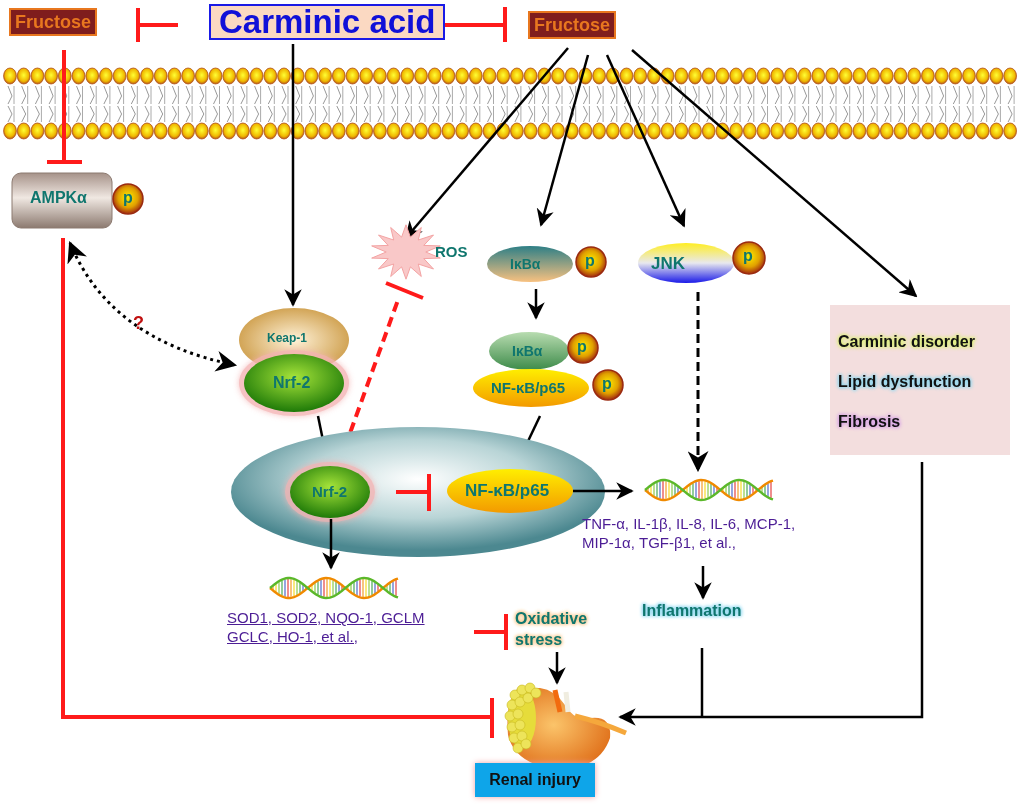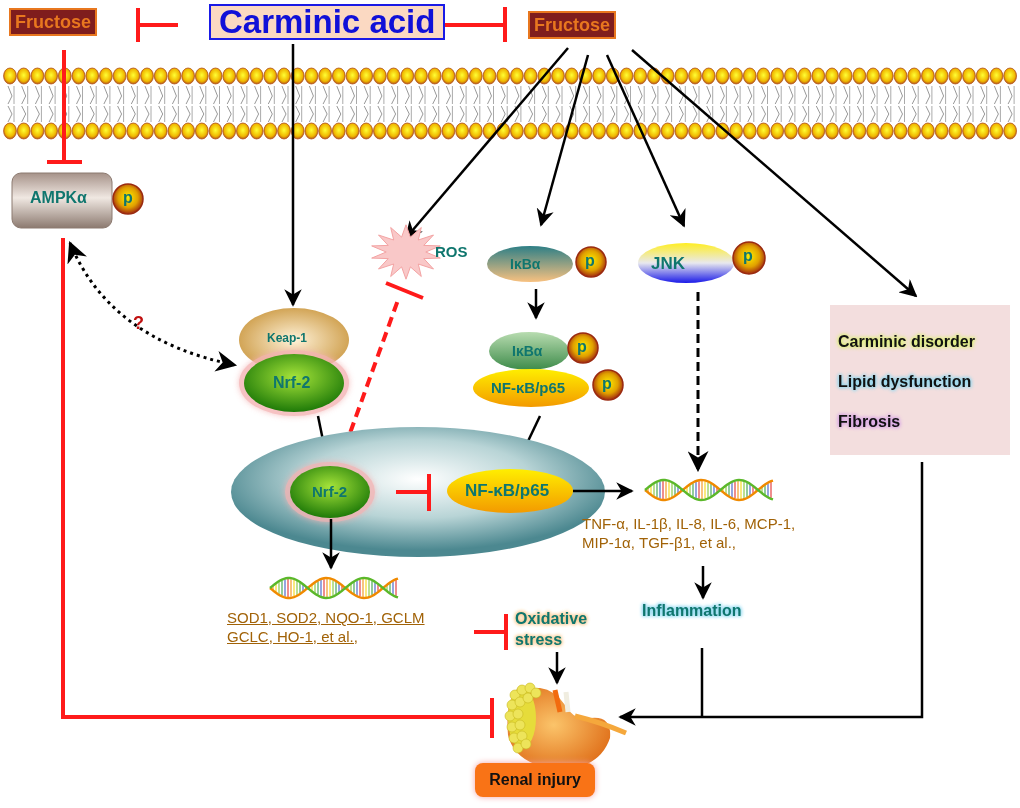--- a/index.html
+++ b/index.html
@@ -7,32 +7,32 @@
          font-family: "Liberation Sans", sans-serif; }
   #canvas { position: absolute; left: 0; top: 0; width: 1020px; height: 808px; }
   .lbl { position: absolute; font-family: "Liberation Sans", sans-serif; font-weight: bold;
          white-space: nowrap; color: #0f766e; line-height: 1; }
   .box-fructose { position: absolute; border: 2px solid #e8771f; color: #e8771f;
          font-weight: bold; font-size: 18px; padding: 2px 4px; background: #7f1d1d;
          font-family: "Liberation Sans", sans-serif; line-height: 20px; }
   .box-carminic { position: absolute; border: 2px solid #1a1ae6; color: #1010d8;
          font-weight: bold; font-size: 33px; padding: 2px 8px; background: #fbd9c2;
          font-family: "Liberation Sans", sans-serif; line-height: 28px; }
-  .gene { position: absolute; color: #a16207; font-size: 15px; line-height: 19px;
+  .gene { position: absolute; color: #4c1d95; font-size: 15px; line-height: 19px;
           font-family: "Liberation Sans", sans-serif; white-space: nowrap; }
   .sidebox { position: absolute; left: 830px; top: 305px; width: 180px; height: 150px;
              background: #f3dede; }
   .side-item { position: absolute; left: 838px; font-weight: bold; font-size: 16px;
                font-family: "Liberation Sans", sans-serif; color: #111; }
   .glow-green { text-shadow: 0 0 4px #dff07a, 0 0 4px #dff07a, 0 0 3px #dff07a; }
   .glow-blue { text-shadow: 0 0 4px #8fd8f0, 0 0 4px #8fd8f0, 0 0 3px #8fd8f0; }
   .glow-purple { text-shadow: 0 0 4px #d7a3e6, 0 0 4px #d7a3e6, 0 0 3px #d7a3e6; }
   .glow-orange { text-shadow: 0 0 4px #f9c98d, 0 0 4px #f9c98d, 0 0 3px #f9c98d; }
   .renal { position: absolute; left: 475px; top: 763px; width: 120px; height: 34px;
-           background: #f97316; border-radius: 8px; box-shadow: 0 0 6px #f3a3a3;
+           background: #0ea5e9; border-radius: 0; box-shadow: 0 0 6px #f3a3a3;
            font-weight: bold; font-size: 16px; text-align: center; line-height: 34px; color: #111; }
 </style>
 </head>
 <body>
 
 <svg id="canvas" width="1020" height="808" viewBox="0 0 1020 808" xmlns="http://www.w3.org/2000/svg">
   <defs>
     <radialGradient id="headGrad" cx="50%" cy="45%" r="55%">
       <stop offset="0%" stop-color="#ffff33"></stop>
       <stop offset="70%" stop-color="#f0b800"></stop>

